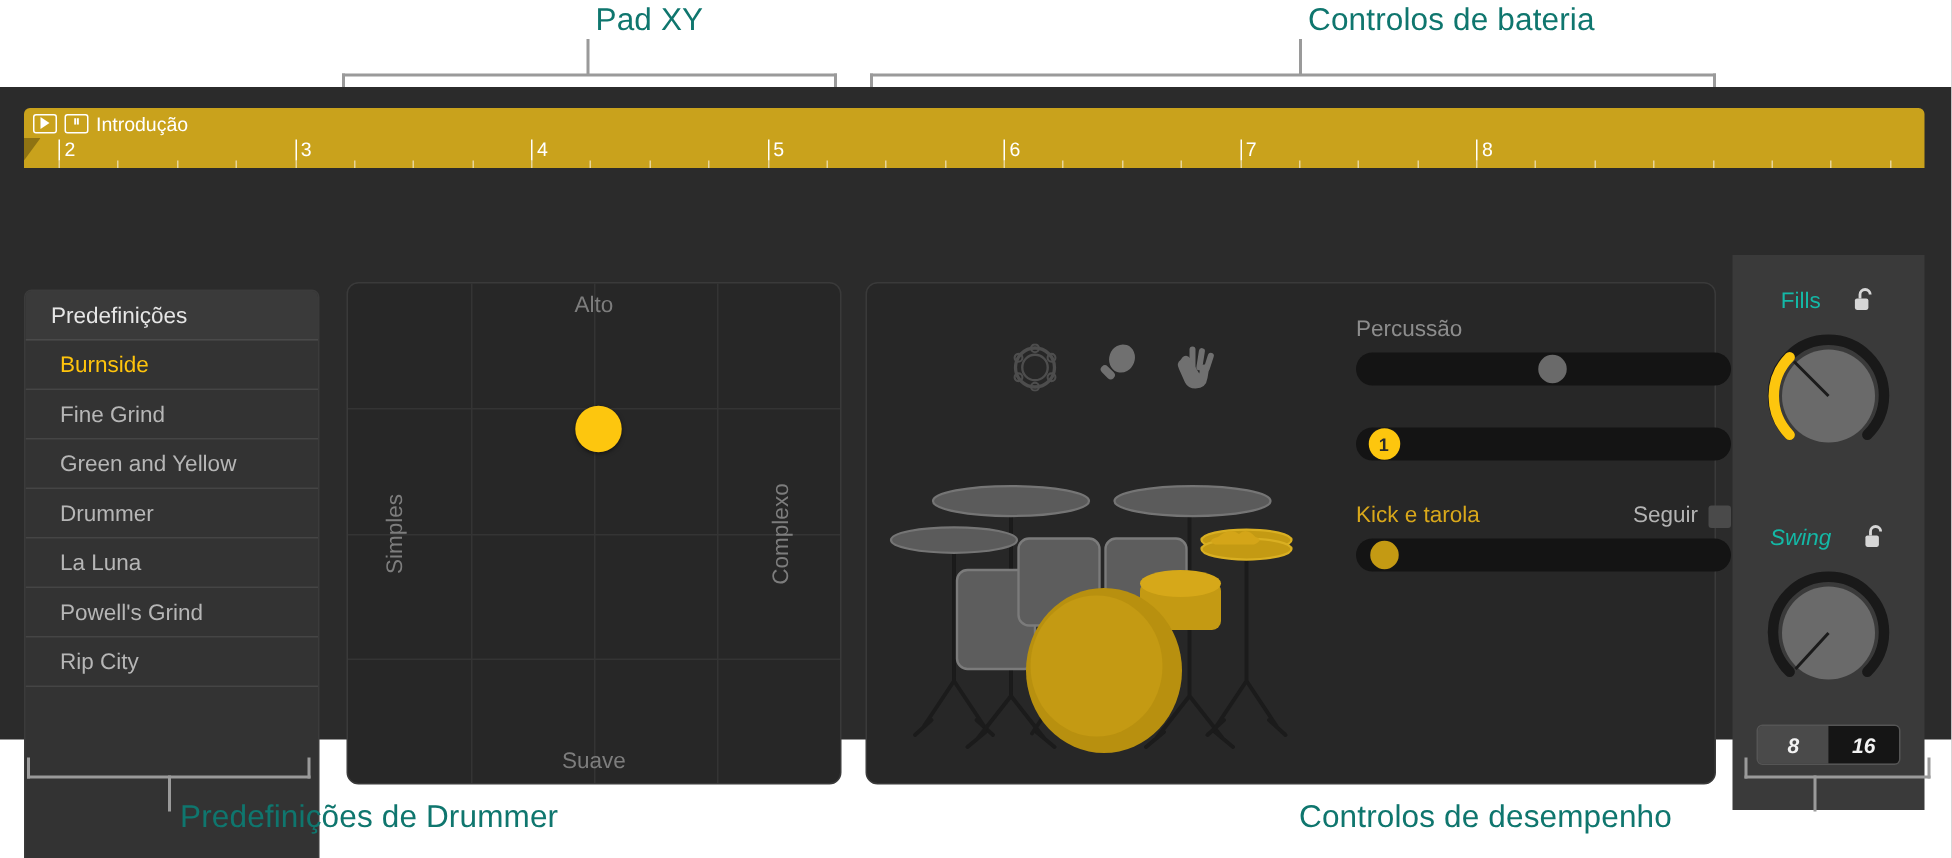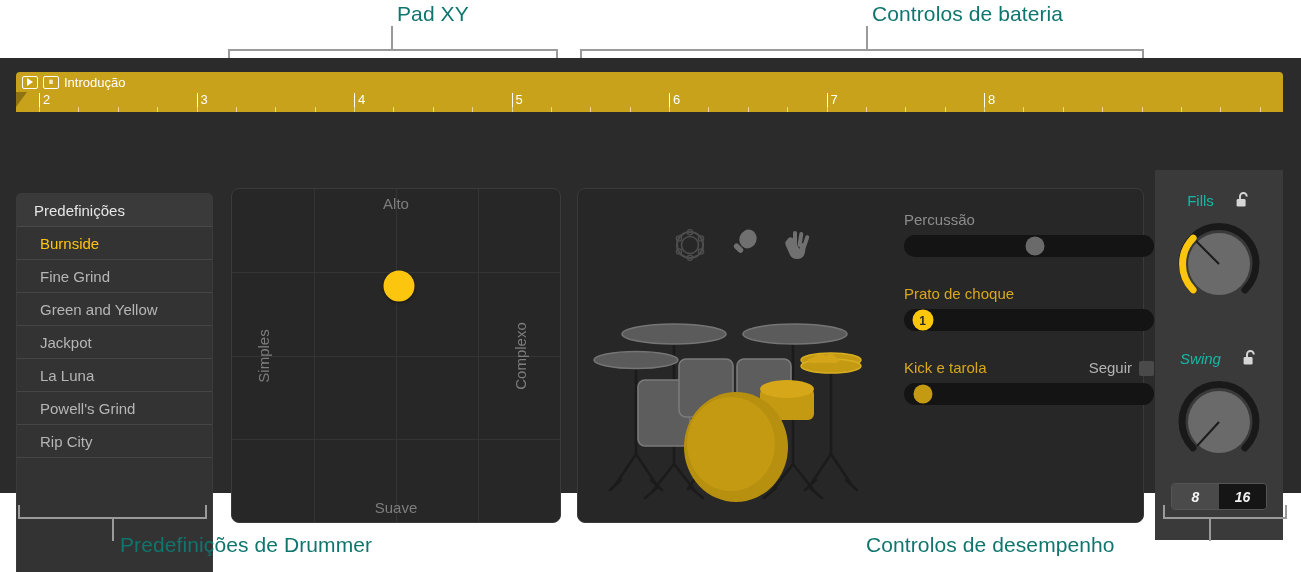--- a/index.html
+++ b/index.html
@@ -413,21 +413,21 @@
     </div>
 
     <div class="plugin-body">
 
       <div class="preset-panel">
         <div class="preset-head">Predefinições</div>
         <div id="preset-list">
             <div class="preset-item selected">Burnside</div>
             <div class="preset-item">Fine Grind</div>
             <div class="preset-item">Green and Yellow</div>
-            <div class="preset-item">Jackpot</div>
+            <div class="preset-item">Drummer</div>
             <div class="preset-item">La Luna</div>
             <div class="preset-item">Powell's Grind</div>
             <div class="preset-item">Rip City</div>
           </div>
       </div>
 
       <div class="xy-pad">
         <div class="xy-grid">
           <div class="v" style="left:25%"></div>
           <div class="v" style="left:50%"></div>
@@ -497,23 +497,20 @@
         <div class="sliders" id="sliders">
             <div class="slider-group">
               <div class="slider-label">
                 <span>Percussão</span>
               </div>
               <div class="track">
                 <div class="thumb grey" style="left: calc(48% + 11px);"></div>
               </div>
             </div>
             <div class="slider-group">
-              <div class="slider-label active">
-                <span>Prato de choque</span>
-              </div>
               <div class="track">
                 <div class="thumb bright" style="left: calc(3% + 11px);">1</div>
               </div>
             </div>
             <div class="slider-group">
               <div class="slider-label active">
                 <span>Kick e tarola</span>
                 <span class="follow-wrap">
                   <span>Seguir</span>
                   <span class="follow-box"></span>

